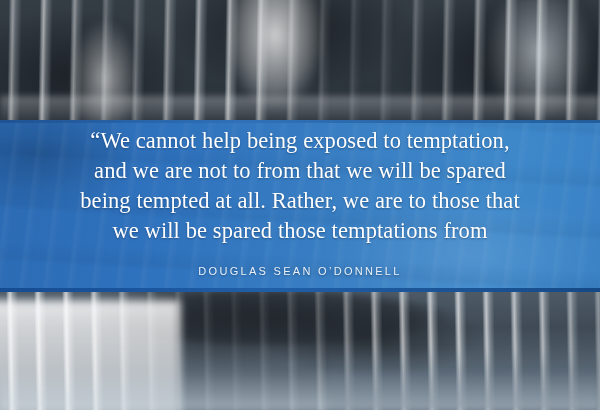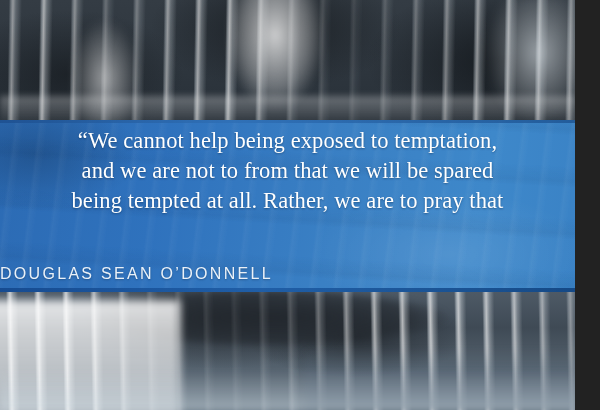--- a/index.html
+++ b/index.html
@@ -2,26 +2,25 @@
 <html><head>
 <meta charset="utf-8">
 <style>
   html, body {
     margin: 0;
     padding: 0;
     background: #222;
   }
   #quote-card {
     position: relative;
-    width: 532px;
+    width: 600px;
     height: 410px;
     overflow: hidden;
     font-family: "Liberation Serif", "DejaVu Serif", serif;
     background: #2b3238;
-    padding-left: 43px;
   }
 
   
   .photo {
     position: absolute;
     inset: 0;
     background:
       
       linear-gradient(to bottom,
         #4a5560 0%,
@@ -235,22 +234,23 @@
     font-size: 22.5px;
     line-height: 30px;
     letter-spacing: 0.1px;
     text-shadow: 0 1px 2px rgba(12,40,72,.45);
     white-space: nowrap;
   }
   .attribution {
     position: absolute;
     left: 0; right: 0;
     top: 145px;
+    text-align: center;
     font-family: "Liberation Sans", "DejaVu Sans", sans-serif;
-    font-size: 16px;
+    font-size: 11px;
     letter-spacing: 2.3px;
     color: #eaf1f8;
     text-shadow: 0 1px 2px rgba(12,40,72,.40);
   }
 </style>
 </head>
 <body>
 
 <div id="quote-card">
 
@@ -271,19 +271,20 @@
   </div>
 
   <div class="banner">
     <div class="banner-texture"></div>
     <div class="banner-topedge"></div>
     <div class="banner-botedge"></div>
 
     <div class="quote-block">
       <div class="quote-line">“We cannot help being exposed to temptation,</div>
       <div class="quote-line">and we are not to from that we will be spared</div>
-      <div class="quote-line">being tempted at all. Rather, we are to pray that</div>
+      <div class="quote-line">being tempted at all. Rather, we are to those that</div>
+      <div class="quote-line">we will be spared those temptations from</div>
     </div>
 
     <div class="attribution">DOUGLAS SEAN O’DONNELL</div>
   </div>
 
 </div>
 
 </body></html>

